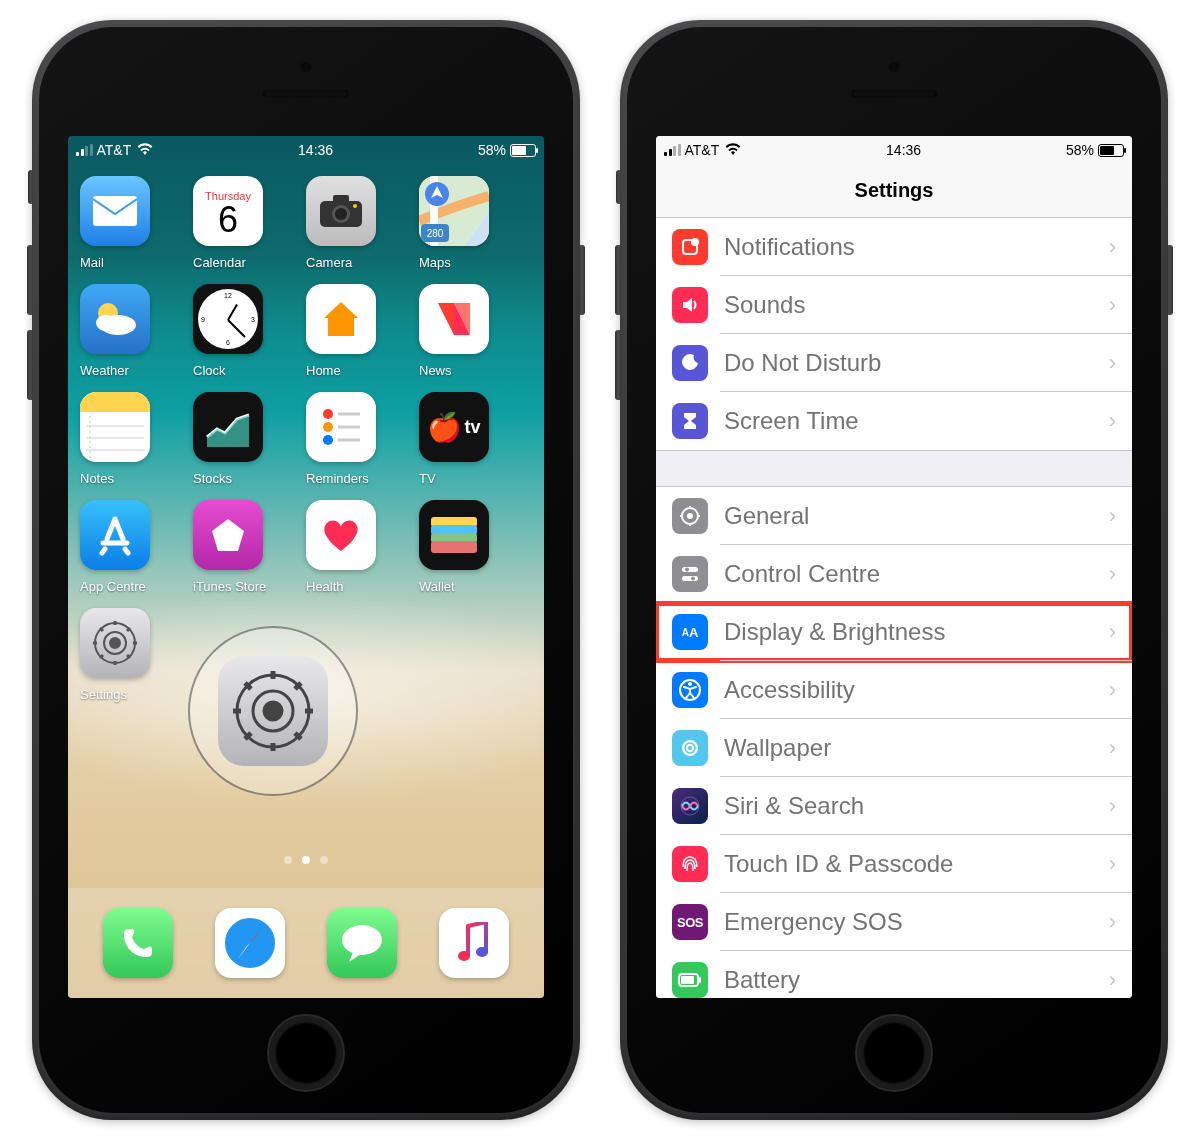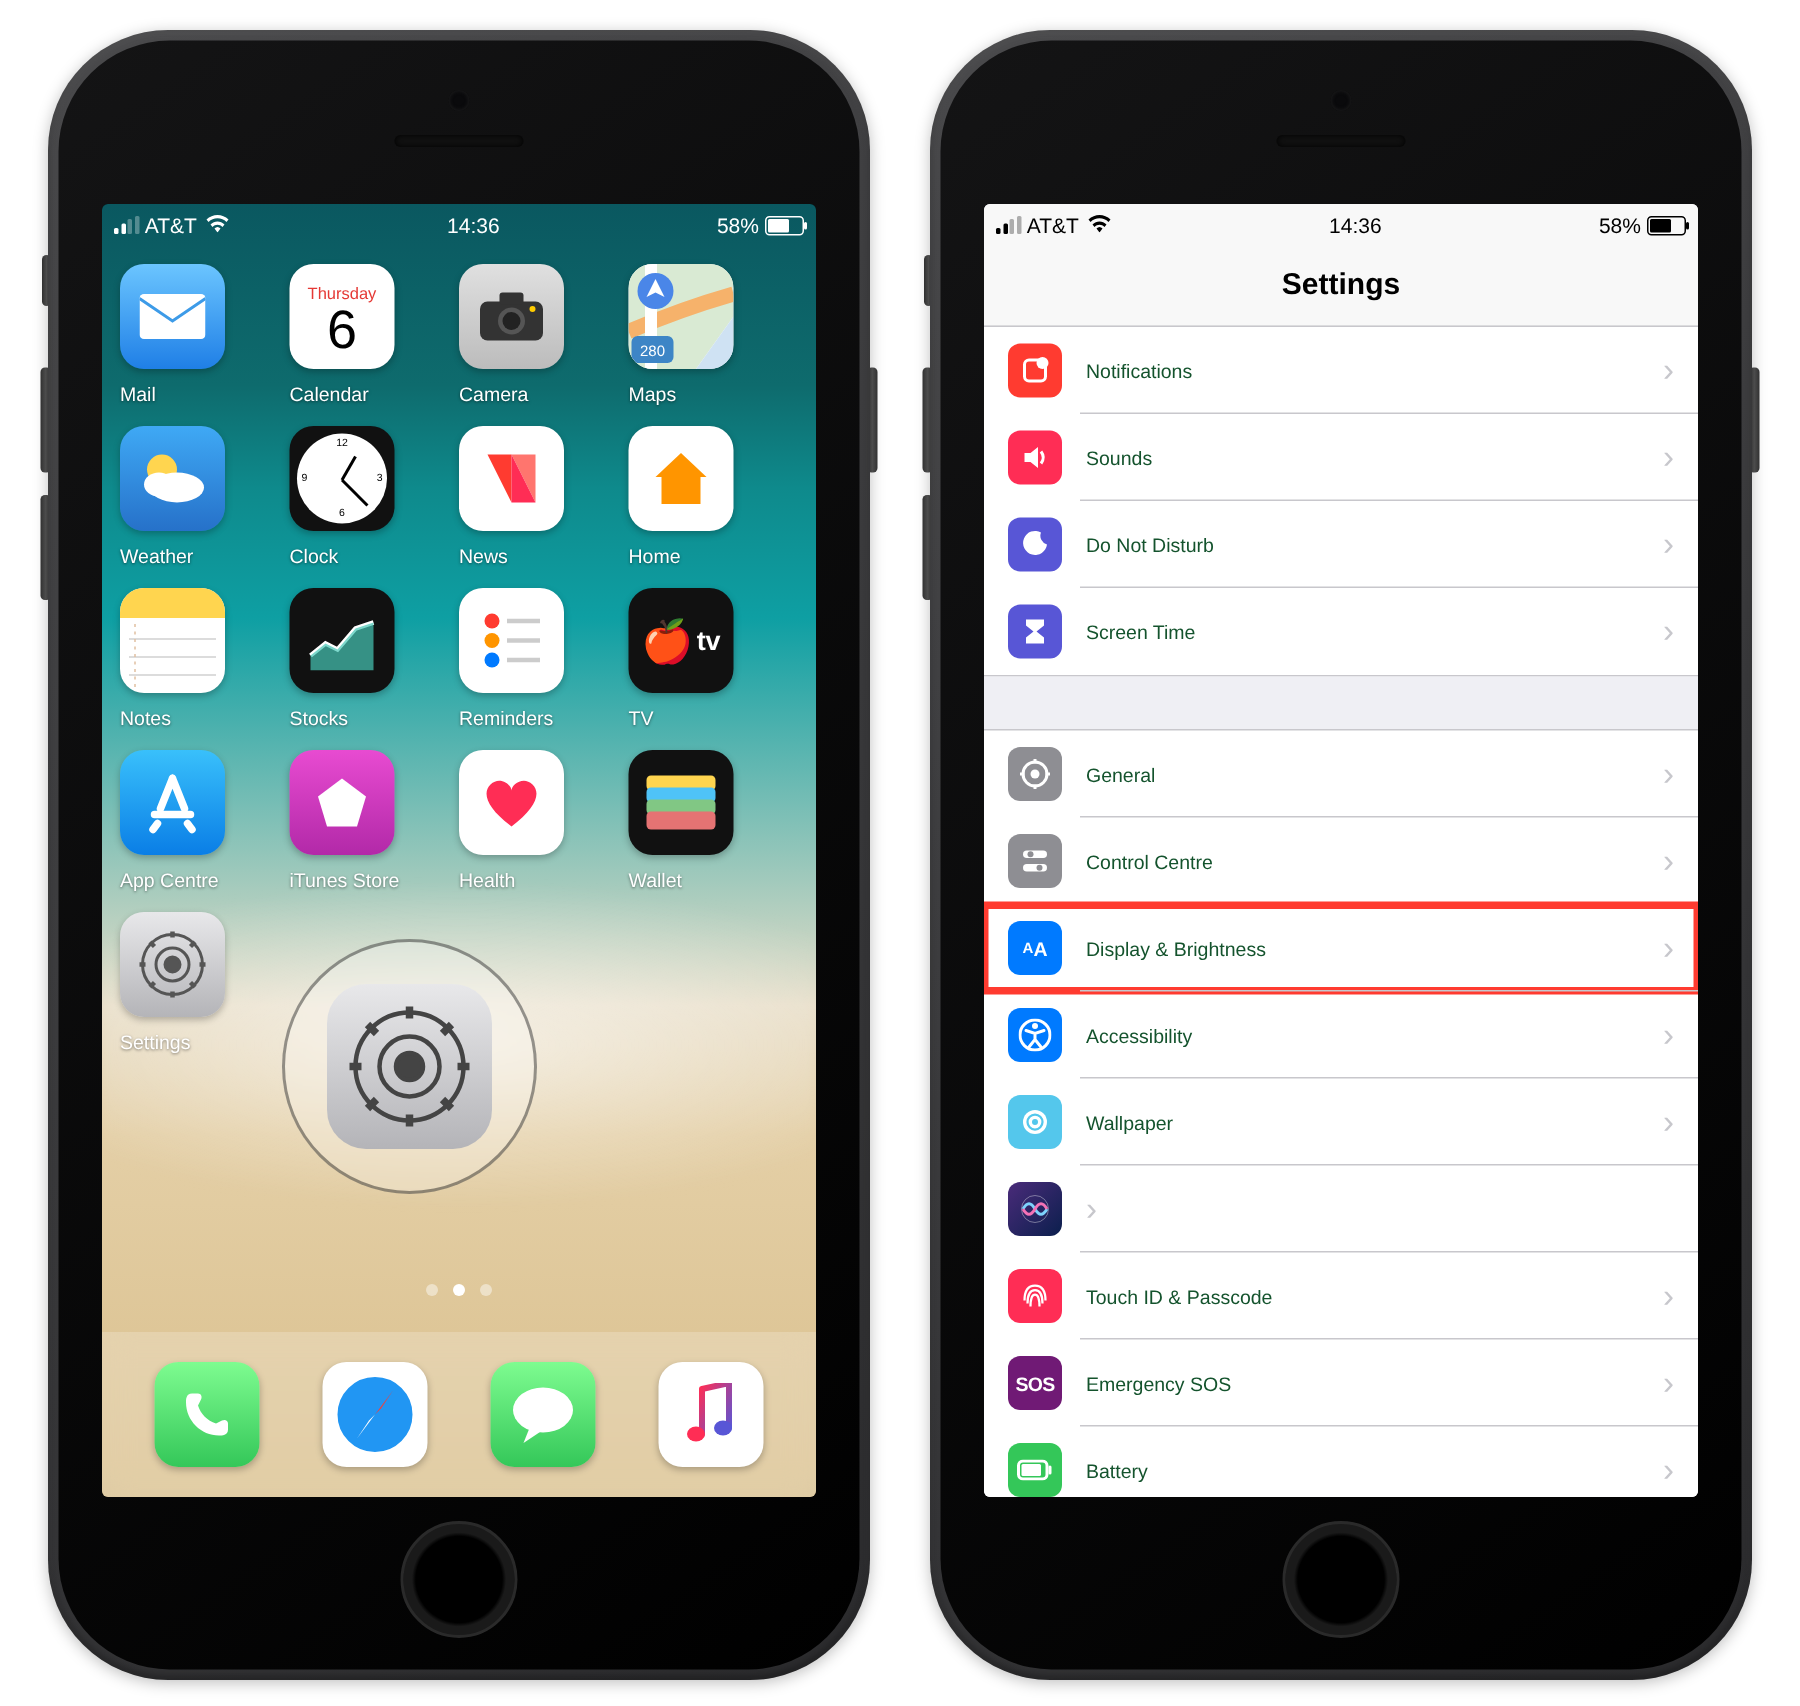--- a/index.html
+++ b/index.html
@@ -173,21 +173,21 @@
   .row::after {
     content:""; position:absolute; left:64px; right:0; bottom:0; height:1px; background:#c8c7cc;
   }
   .row:last-child::after{display:none;}
   .row-icon {
     width:36px; height:36px; border-radius:8px; margin-right:16px;
     display:flex; align-items:center; justify-content:center;
     font-size:20px; color:#fff; flex-shrink:0;
     font-weight:600;
   }
-  .row-label { font-size:13px; color:#14532d; flex:1; }
+  .row-label { font-size:24px; color:#737373; flex:1; }
   .row-chevron { color:#c7c7cc; font-size:22px; padding-right:16px; }
   .row.highlighted {
     outline:5px solid #ff3b30; outline-offset:-3px;
     z-index:2;
   }
   
   .ic-notifications{background:#ff3b30}
   .ic-sounds{background:#ff2d55}
   .ic-dnd{background:#5856d6}
   .ic-screentime{background:#5856d6}
@@ -311,36 +311,36 @@
                 <span style="bottom:0;left:50%;transform:translateX(-50%)">6</span>
                 <span style="left:0;top:50%;transform:translateY(-50%)">9</span>
                 <span style="right:0;top:50%;transform:translateY(-50%)">3</span>
               </div>
             </div>
           </div>
           <span class="app-label">Clock</span>
         </div>
         <div class="app">
           <div class="app-icon" style="background:#fff">
+            <svg width="46" height="46" viewBox="0 0 46 46">
+                <path d="M23 6 L40 22 L36 22 L36 40 L10 40 L10 22 L6 22 Z" fill="#ff9500"></path>
+              </svg>
+          </div>
+          <span class="app-label">Home</span>
+        </div>
+
+        <div class="app">
+          <div class="app-icon" style="background:#fff">
             <svg width="44" height="44" viewBox="0 0 44 44">
                 <path d="M6 6 L22 38 L22 6 Z" fill="#ff3b30"></path>
                 <path d="M22 6 L38 38 L38 6 Z" fill="#ff3b30" opacity="0.7"></path>
                 <path d="M22 6 L22 38 L38 38 Z" fill="#ff2d55"></path>
               </svg>
           </div>
           <span class="app-label">News</span>
-        </div>
-
-        <div class="app">
-          <div class="app-icon" style="background:#fff">
-            <svg width="46" height="46" viewBox="0 0 46 46">
-                <path d="M23 6 L40 22 L36 22 L36 40 L10 40 L10 22 L6 22 Z" fill="#ff9500"></path>
-              </svg>
-          </div>
-          <span class="app-label">Home</span>
         </div>
         <div class="app">
           <div class="app-icon" style="background:#fff">
             <svg width="70" height="70" viewBox="0 0 70 70">
                 <rect width="70" height="20" fill="#ffd54f"></rect>
                 <line x1="6" x2="64" y1="34" y2="34" stroke="#d0d0d0"></line>
                 <line x1="6" x2="64" y1="46" y2="46" stroke="#d0d0d0"></line>
                 <line x1="6" x2="64" y1="58" y2="58" stroke="#d0d0d0"></line>
                 <line x1="10" x2="10" y1="24" y2="66" stroke="#e0bfa0" stroke-dasharray="2 3"></line>
               </svg>
@@ -657,20 +657,21 @@
             <span class="row-chevron">›</span>
           </div>
           <div class="row">
             <div class="row-icon ic-siri">
               <svg width="22" height="22" viewBox="0 0 22 22">
                   <circle cx="11" cy="11" r="9" fill="none" stroke="#fff" stroke-width="0.5" opacity="0.5"></circle>
                   <path d="M3 11 Q7 4 11 11 T19 11" stroke="#7dd3fc" stroke-width="2" fill="none"></path>
                   <path d="M3 11 Q7 18 11 11 T19 11" stroke="#f472b6" stroke-width="2" fill="none"></path>
                 </svg>
             </div>
+            <span class="row-label">Siri &amp; Search</span>
             <span class="row-chevron">›</span>
           </div>
           <div class="row">
             <div class="row-icon ic-touchid">
               <svg width="22" height="22" viewBox="0 0 22 22">
                   <g fill="none" stroke="#fff" stroke-width="1.5">
                     <path d="M4 14 Q4 4 11 4 Q18 4 18 14"></path>
                     <path d="M6 16 Q6 7 11 7 Q16 7 16 16"></path>
                     <path d="M8 18 Q8 10 11 10 Q14 10 14 18"></path>
                   </g>

